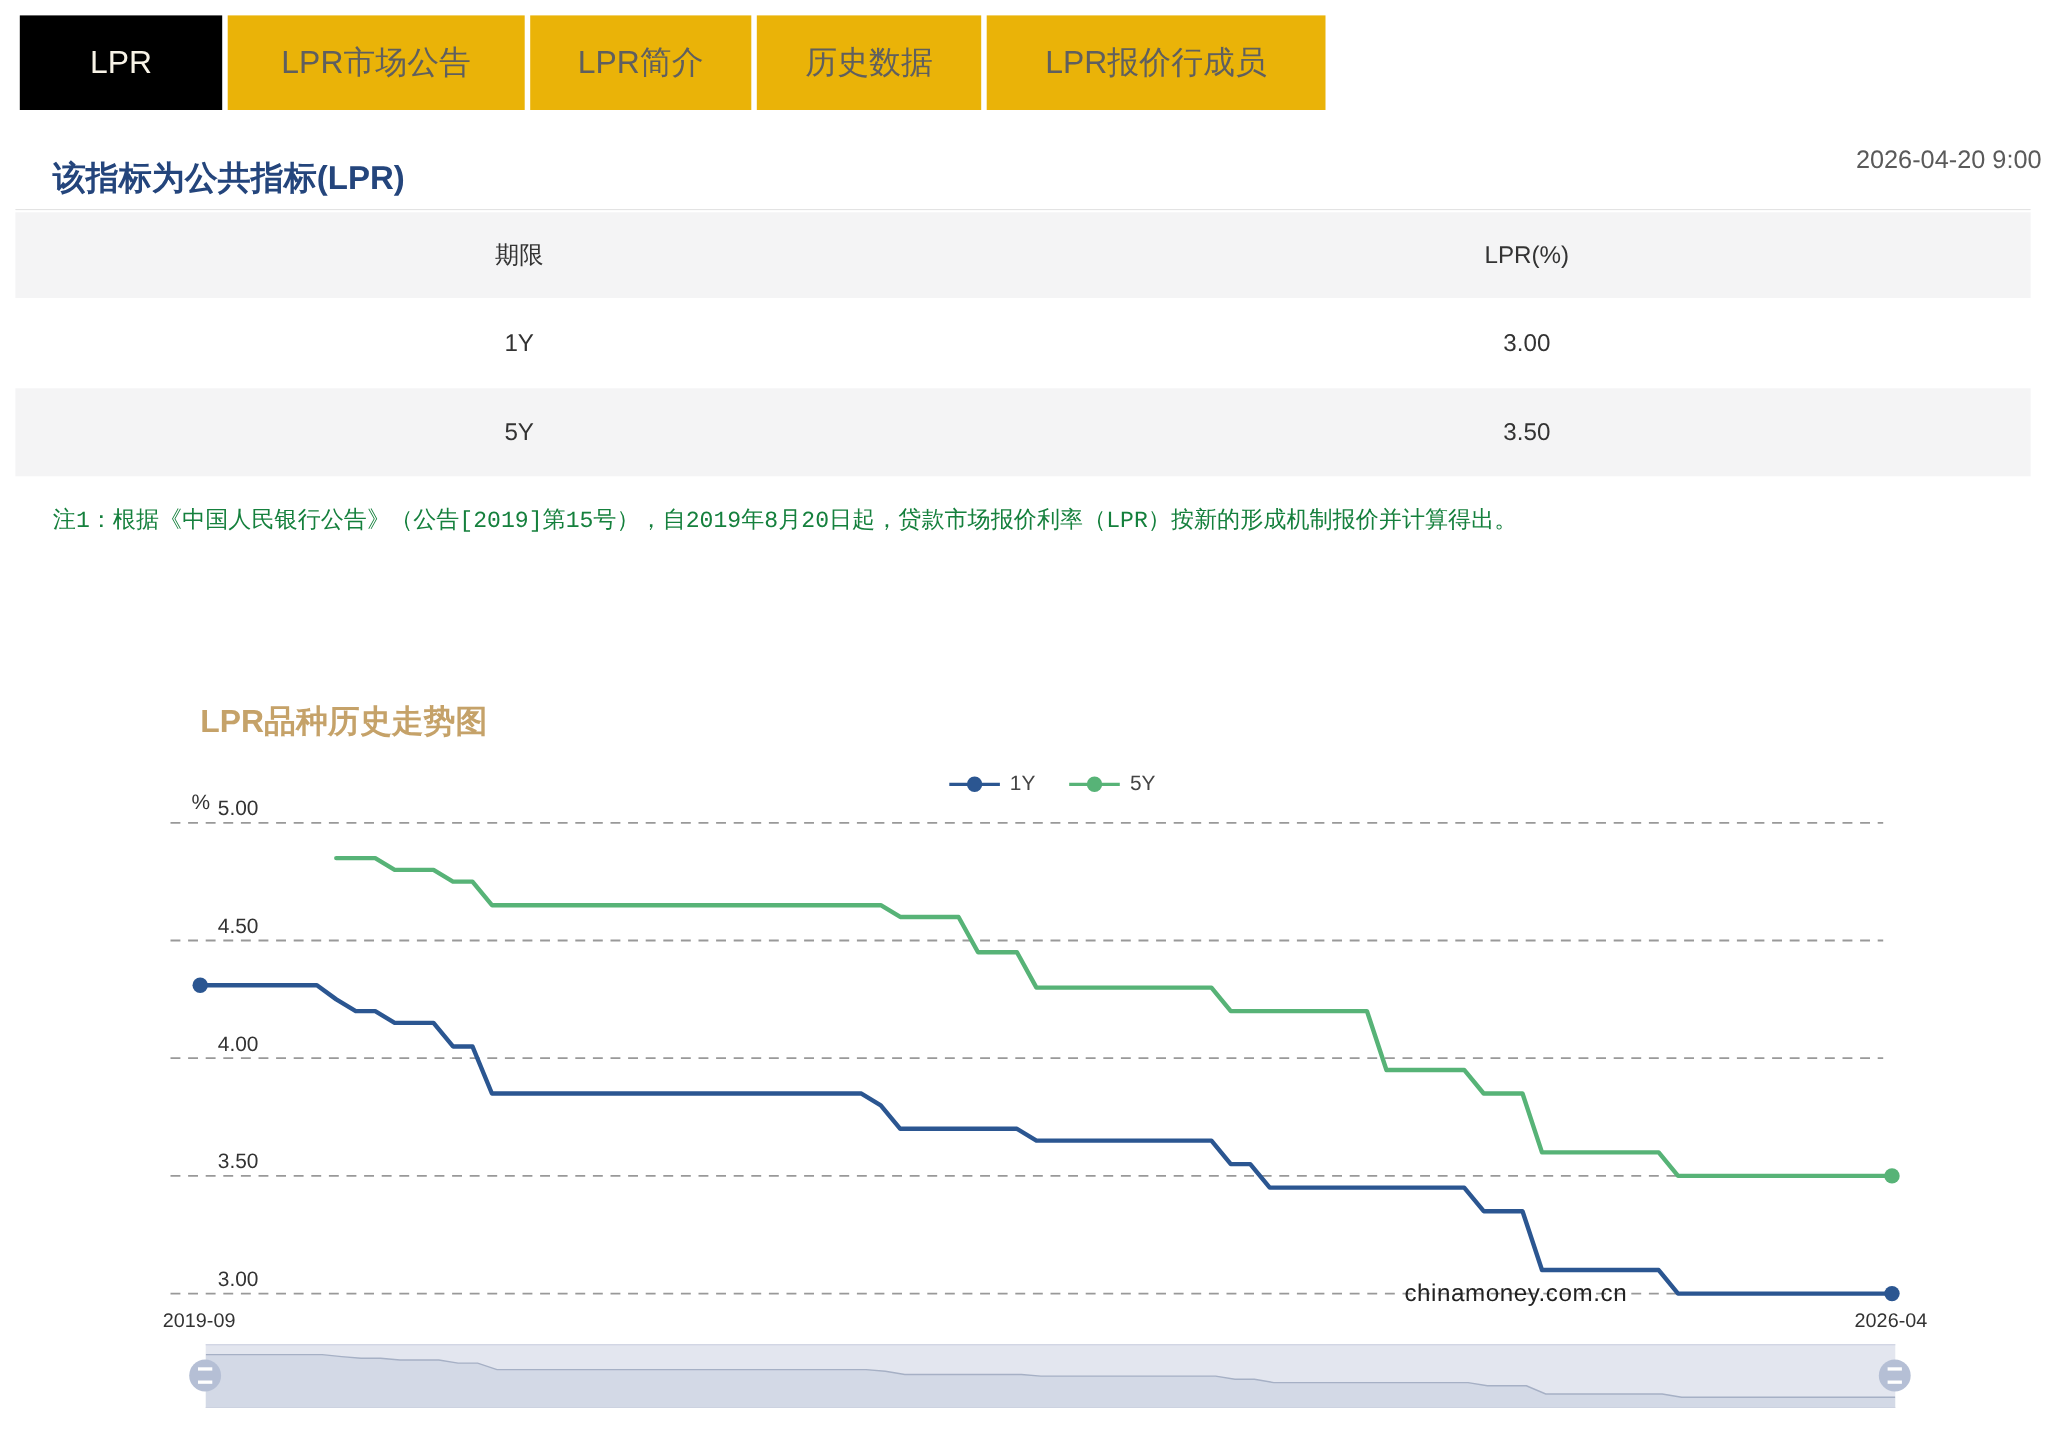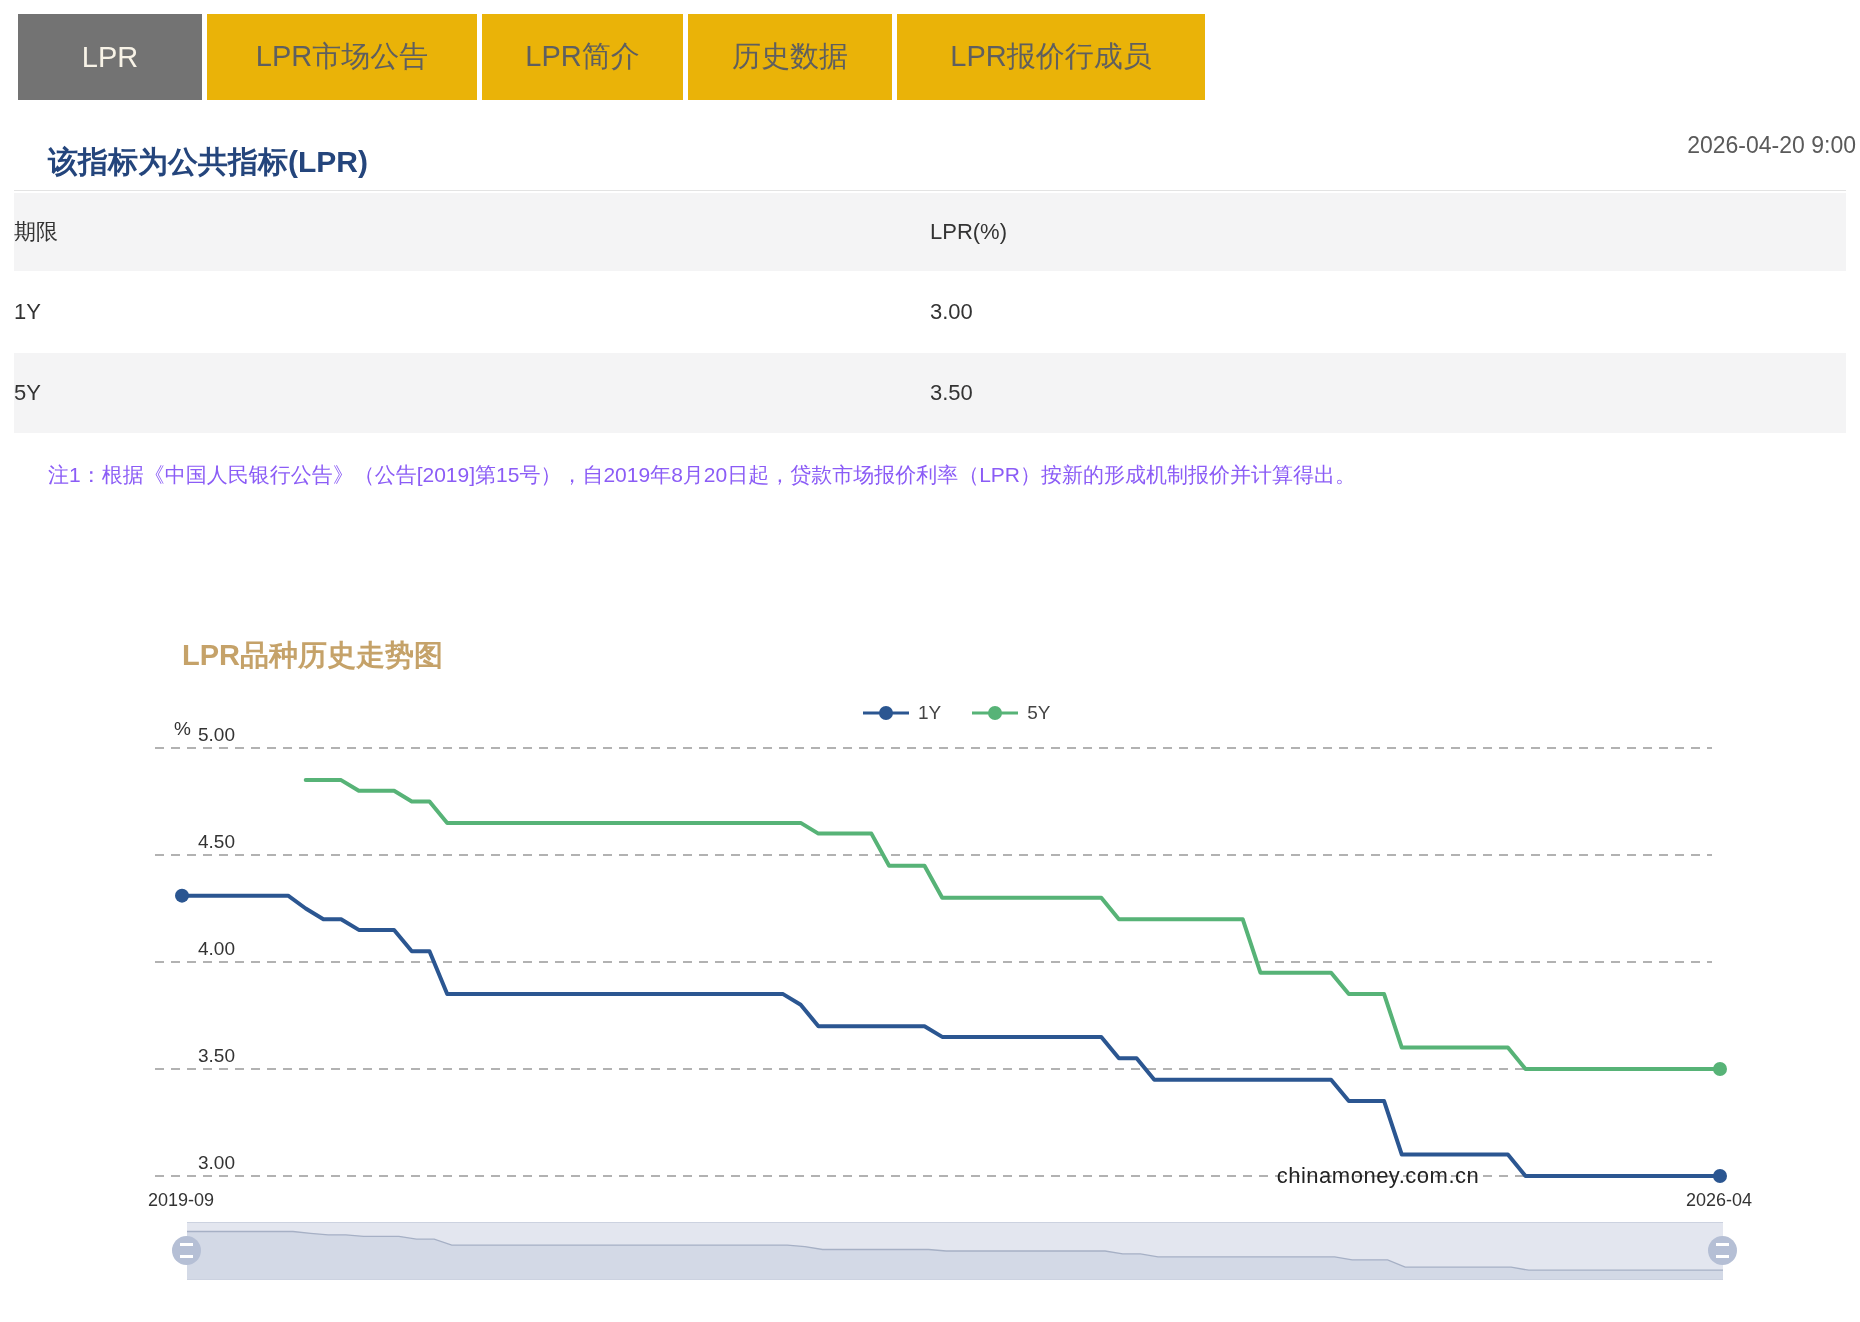--- a/index.html
+++ b/index.html
@@ -16,24 +16,24 @@
   .page-title{position:absolute;left:48px;top:122px;font-size:30px;font-weight:600;color:#24457c;}
   .timestamp{position:absolute;right:4px;top:132px;font-size:23px;color:#5a5a5a;}
   .divider{position:absolute;left:14px;right:14px;top:190px;height:1px;background:#e3e3e3;}
 
   
   .rtable{position:absolute;left:14px;right:14px;top:193px;}
   .rtable .row{display:flex;align-items:center;}
   .rtable .row.head{height:78px;background:#f4f4f5;font-weight:500;}
   .rtable .row.r1{height:82px;background:#fff;}
   .rtable .row.r2{height:80px;background:#f4f4f5;}
-  .rtable .cell{flex:1;font-size:22px;color:#333;}
+  .rtable .cell{flex:1;text-align:center;font-size:22px;color:#333;}
 
   
-  .note{position:absolute;left:48px;font-size:21px;color:#8b5cf6;line-height:26px;}
+  .note{position:absolute;left:48px;font-size:21px;color:#15803d;line-height:26px;font-family:Liberation Mono, monospace;}
   .note.n1{top:462px;}
   .note.n2{top:512px;}
 
   
   .chart-title{position:absolute;left:182px;width:1538px;top:612px;text-align:left;
                font-size:29px;color:#c5a269;}
   .legend{position:absolute;left:862px;top:702px;display:flex;gap:30px;align-items:center;}
   .legend-item{display:flex;align-items:center;gap:8px;cursor:pointer;}
   .lg-label{font-size:19px;color:#444;}
   #chart-svg{position:absolute;left:0;top:0;z-index:1;}
@@ -51,21 +51,21 @@
   .dz-handle .grip{width:13px;height:9px;border-top:3px solid #fff;border-bottom:3px solid #fff;}
   .dz-handle.left{left:172px;}
   .dz-handle.right{left:1708px;}
 </style>
 </head>
 <body>
 
 <div class="page">
 
   <nav class="tabs">
-    <div class="tab active" style="width: 184px; background: #737373; color: rgb(248, 243, 231);">LPR</div>
+    <div class="tab active" style="width: 184px; background: #000000; color: rgb(248, 243, 231);">LPR</div>
     <div class="tab" style="width:270px">LPR市场公告</div>
     <div class="tab" style="width:201px">LPR简介</div>
     <div class="tab" style="width:204px">历史数据</div>
     <div class="tab" style="width:308px">LPR报价行成员</div>
   </nav>
 
   <h1 class="page-title" style="color: rgb(36, 69, 124);">该指标为公共指标(LPR)</h1>
   <div class="timestamp">2026-04-20 9:00</div>
   <div class="divider"></div>
 

